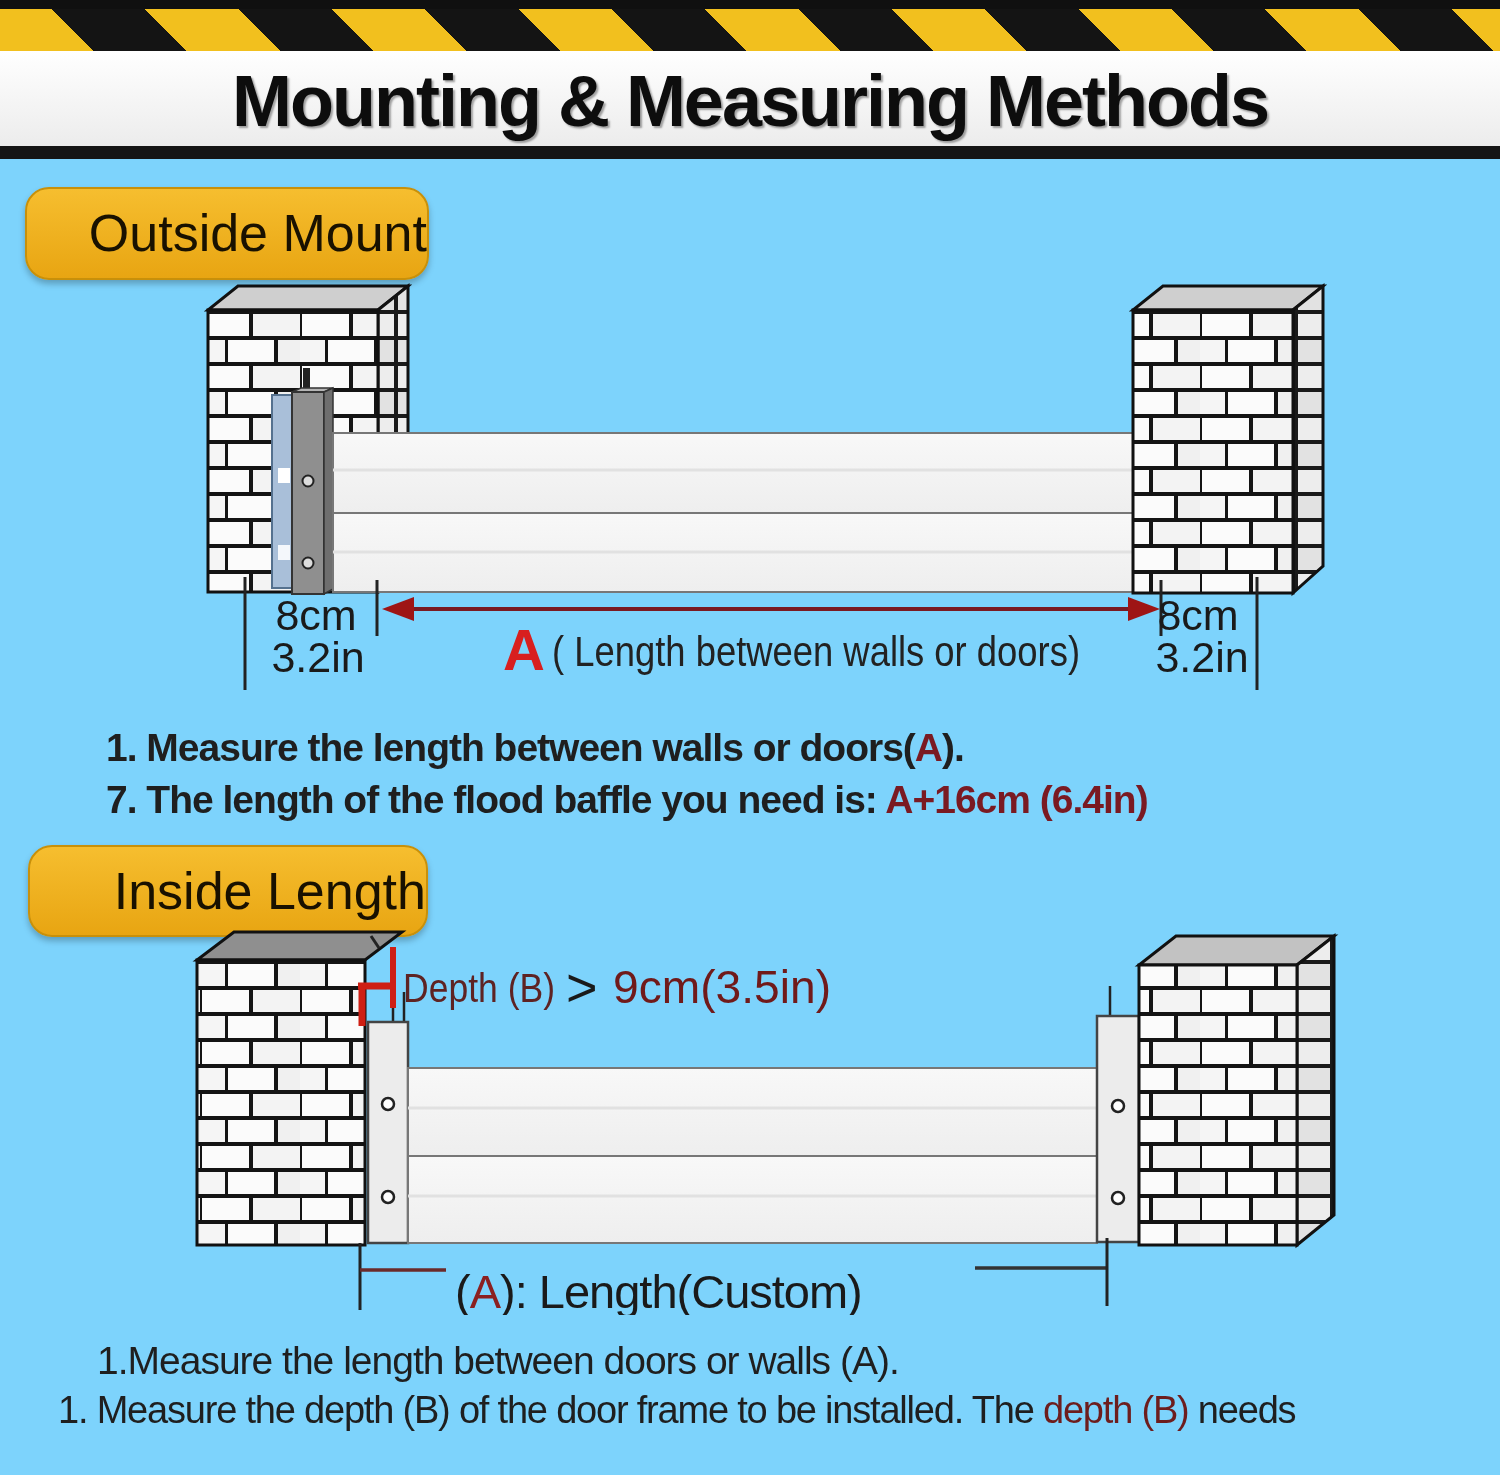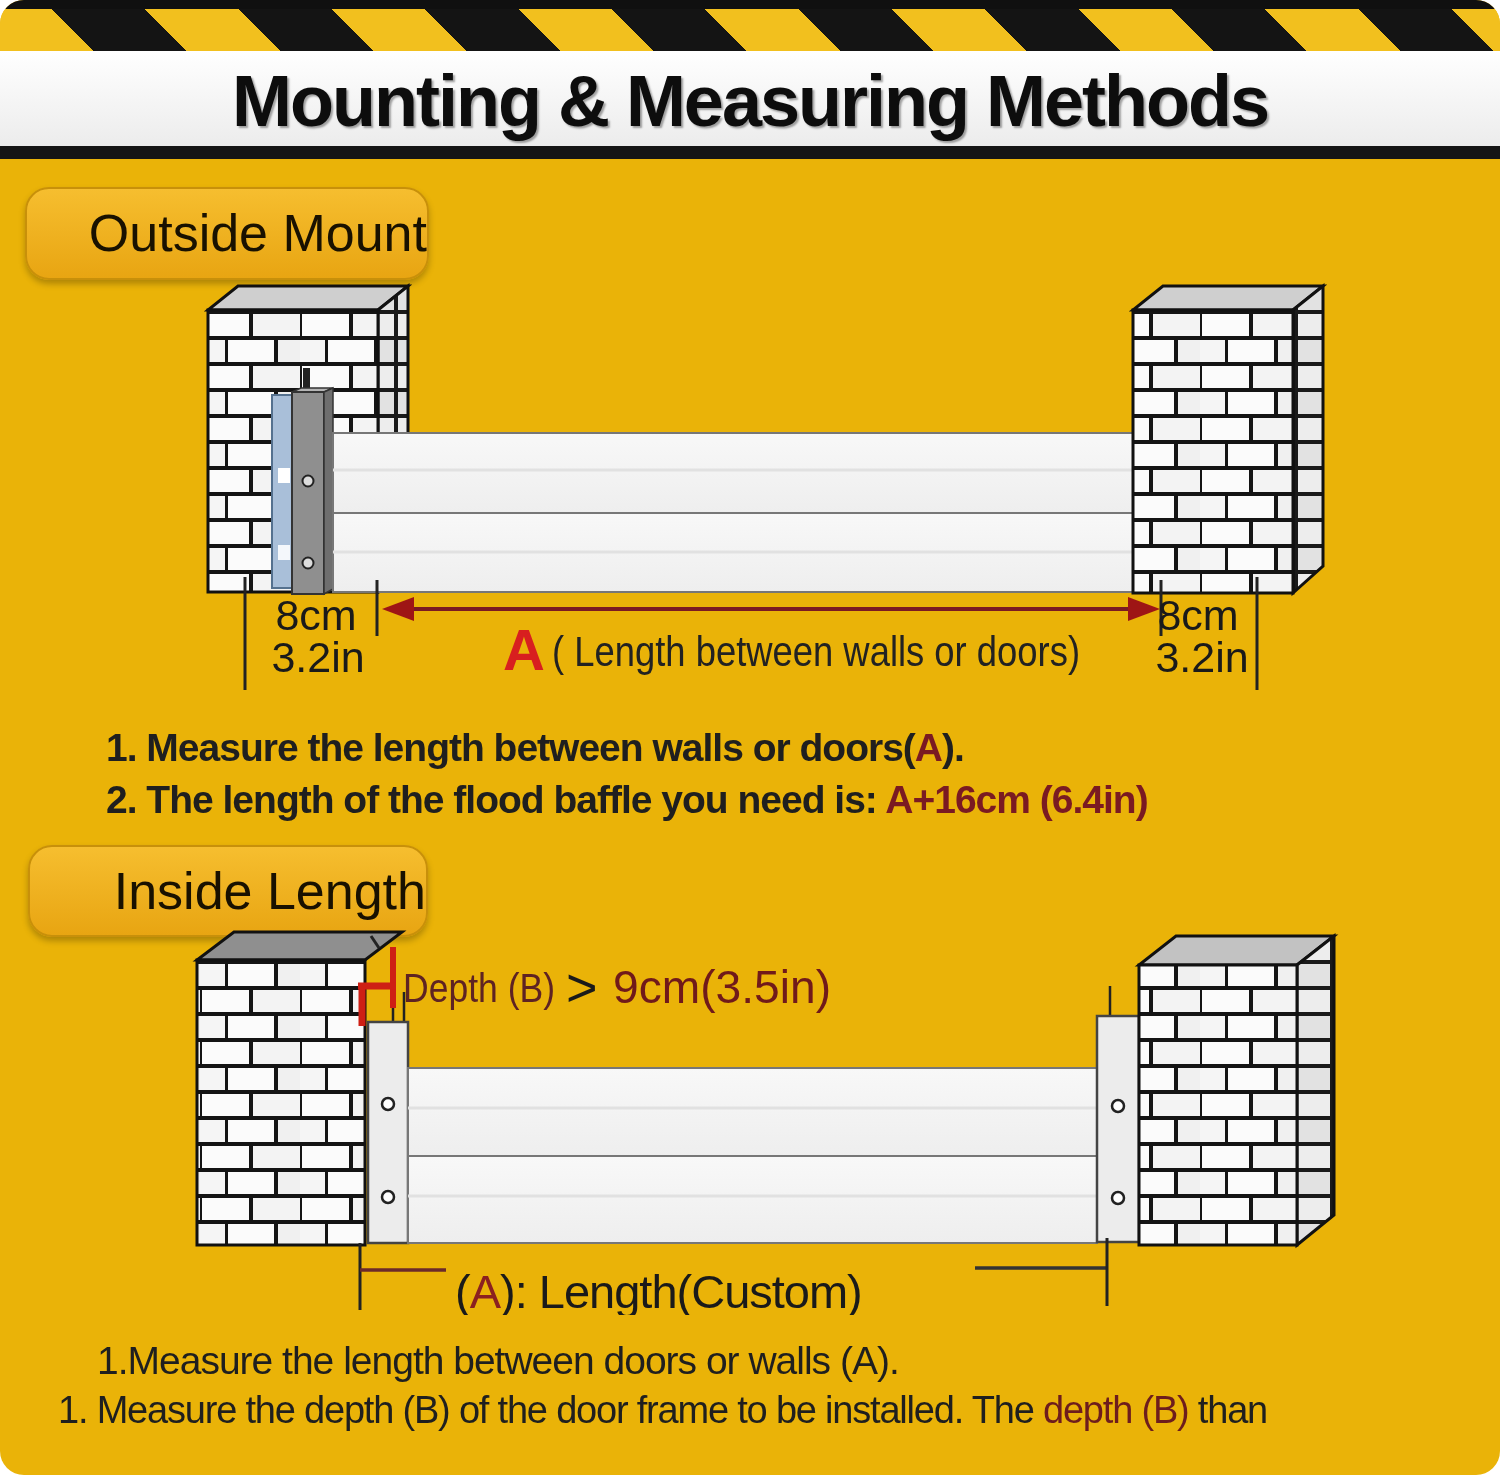--- a/index.html
+++ b/index.html
@@ -1,17 +1,17 @@
 <!DOCTYPE html>
 <html><head>
 <meta charset="utf-8">
 <style>
   html,body{margin:0;padding:0;background:#fff;}
-  .page{position:relative;width:1500px;height:1475px;background:#eab308;overflow:hidden;
-        font-family:"Liberation Sans", sans-serif;color:#1a1a1a;border-radius:24px;}
+  .page{position:relative;width:1500px;height:1475px;background:#7dd3fc;overflow:hidden;
+        font-family:"Liberation Sans", sans-serif;color:#1a1a1a;}
 
   
   .top-black-strip{position:absolute;left:0;top:0;width:1500px;height:9px;background:#101010;}
   .hazard-band{position:absolute;left:0;top:9px;width:1500px;height:42px;
      background:repeating-linear-gradient(45deg,#F2C01E 0 66px,#141414 66px 132px);}
   .title-zone{position:absolute;left:0;top:51px;width:1500px;height:95px;
      background:linear-gradient(#ffffff,#ececec);}
   .page-title{position:absolute;left:0;top:60px;width:1500px;text-align:center;
      font-size:72px;font-weight:700;letter-spacing:-2px;color:#0d0d0d;
      text-shadow:2px 2px 2px rgba(0,0,0,0.35);} 
@@ -129,21 +129,21 @@
       <text class="svg-label" x="1198" y="630" font-size="43" text-anchor="middle" fill="#1a1a1a">8cm</text>
       <text class="svg-label" x="1202" y="672" font-size="43" text-anchor="middle" fill="#1a1a1a">3.2in</text>
 
       <text class="svg-label" x="503" y="670" font-size="58" font-weight="700" fill="#D81F1F">A</text>
       <text class="svg-label" x="552" y="666" font-size="42" fill="#222" textLength="528" lengthAdjust="spacingAndGlyphs">( Length between walls or doors)</text>
     </g>
   </svg>
 
   <div class="steps steps-outside">
     <div><span>1. Measure the length between walls or doors(</span><span class="maroon">A</span><span>).</span></div>
-    <div><span>2. The length of the flood baffle you need is: </span><span class="maroon">A+16cm (6.4in)</span></div>
+    <div><span>7. The length of the flood baffle you need is: </span><span class="maroon">A+16cm (6.4in)</span></div>
   </div>
 
   <div class="badge badge-inside">Inside Length</div>
 
   <svg class="diagram" style="top:930px" width="1500" height="385" viewBox="0 930 1500 385">
 
     <g>
       <polygon points="197,960 365,960 402,932 234,932" fill="#8F8F8F" stroke="#111" stroke-width="3"></polygon>
       <rect x="197" y="960" width="168" height="285" fill="url(#brick)" stroke="#111" stroke-width="3"></rect>
     </g>
@@ -193,16 +193,16 @@
       <line x1="360" y1="1243" x2="360" y2="1310" stroke="#222" stroke-width="3"></line>
       <line x1="360" y1="1270" x2="446" y2="1270" stroke="#6B2A2A" stroke-width="3.5"></line>
       <line x1="975" y1="1268" x2="1107" y2="1268" stroke="#333" stroke-width="3.5"></line>
       <line x1="1107" y1="1238" x2="1107" y2="1306" stroke="#222" stroke-width="3"></line>
       <text class="svg-label" x="455" y="1308" font-size="47" letter-spacing="-1" fill="#1A1A1A"><tspan>(</tspan><tspan fill="#8B2020">A</tspan><tspan>): Length(Custom)</tspan></text>
     </g>
   </svg>
 
   <div class="steps steps-inside-1">1.Measure the length between doors or walls (A).</div>
   <div class="steps steps-inside-2">
-    <span>1. Measure the depth (B) of the door frame to be installed. The </span><span class="maroon2">depth (B)</span><span> than</span><br>
+    <span>1. Measure the depth (B) of the door frame to be installed. The </span><span class="maroon2">depth (B)</span><span> needs</span><br>
   </div>
 
 </div>
 
 </body></html>

